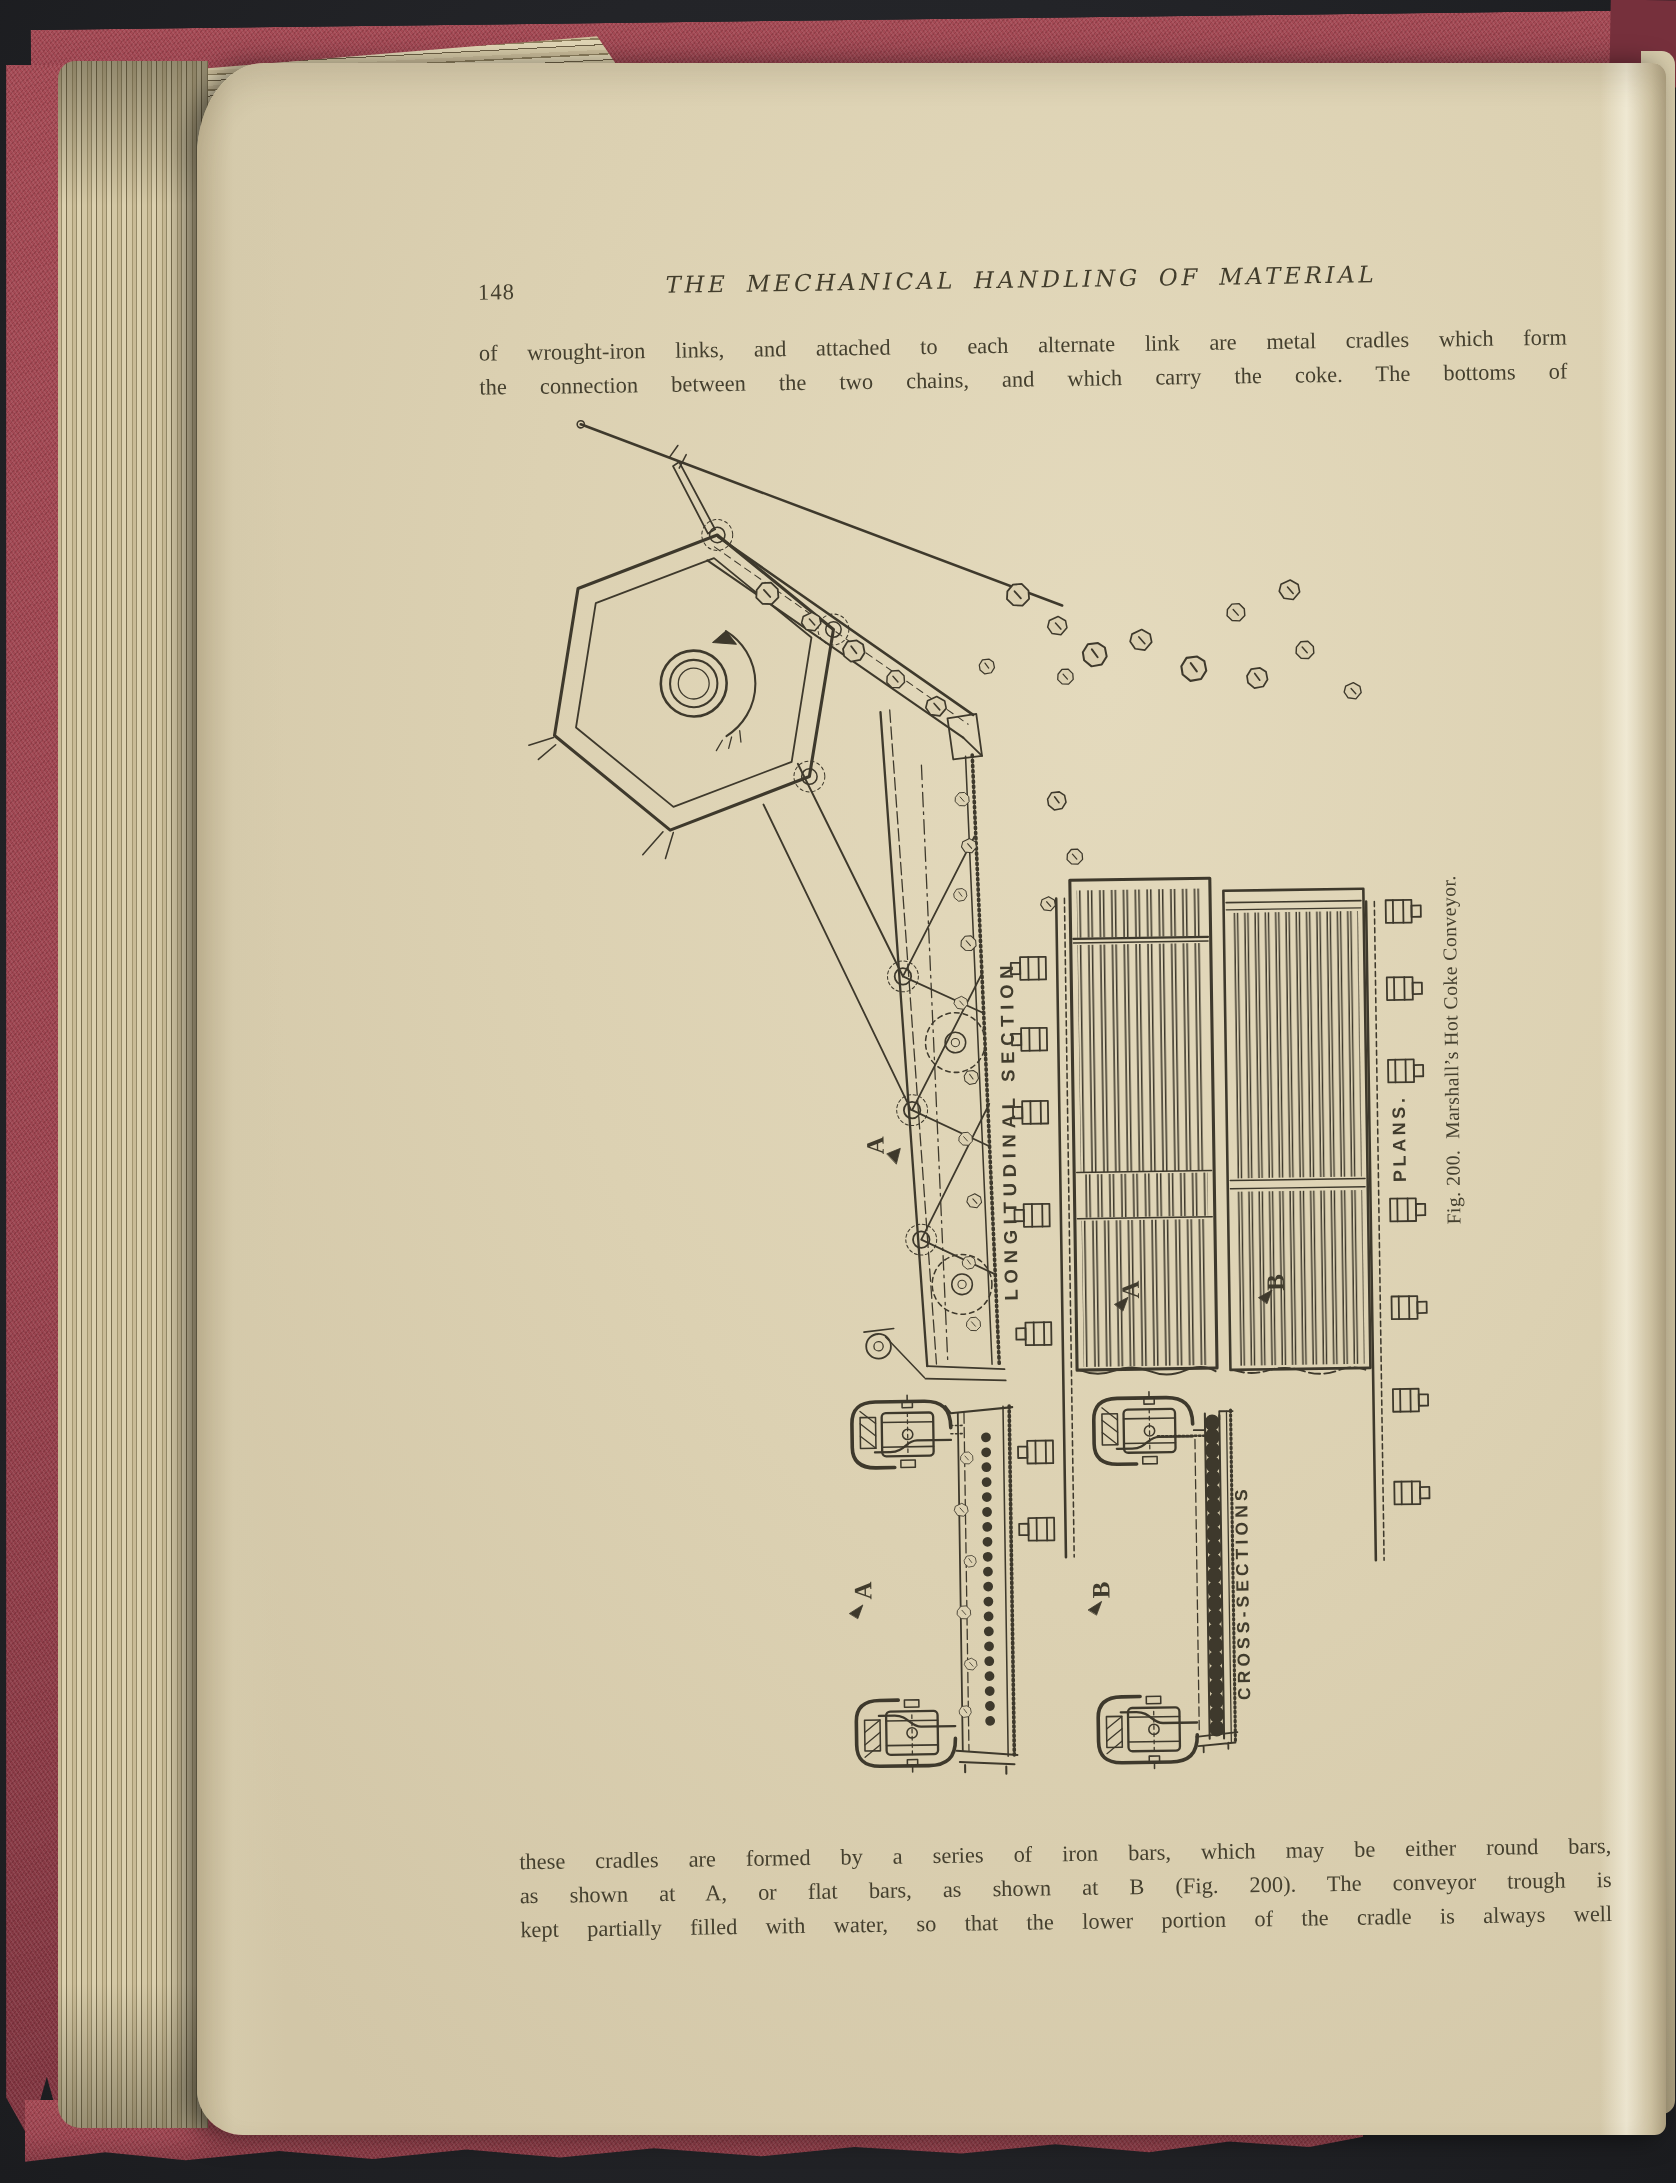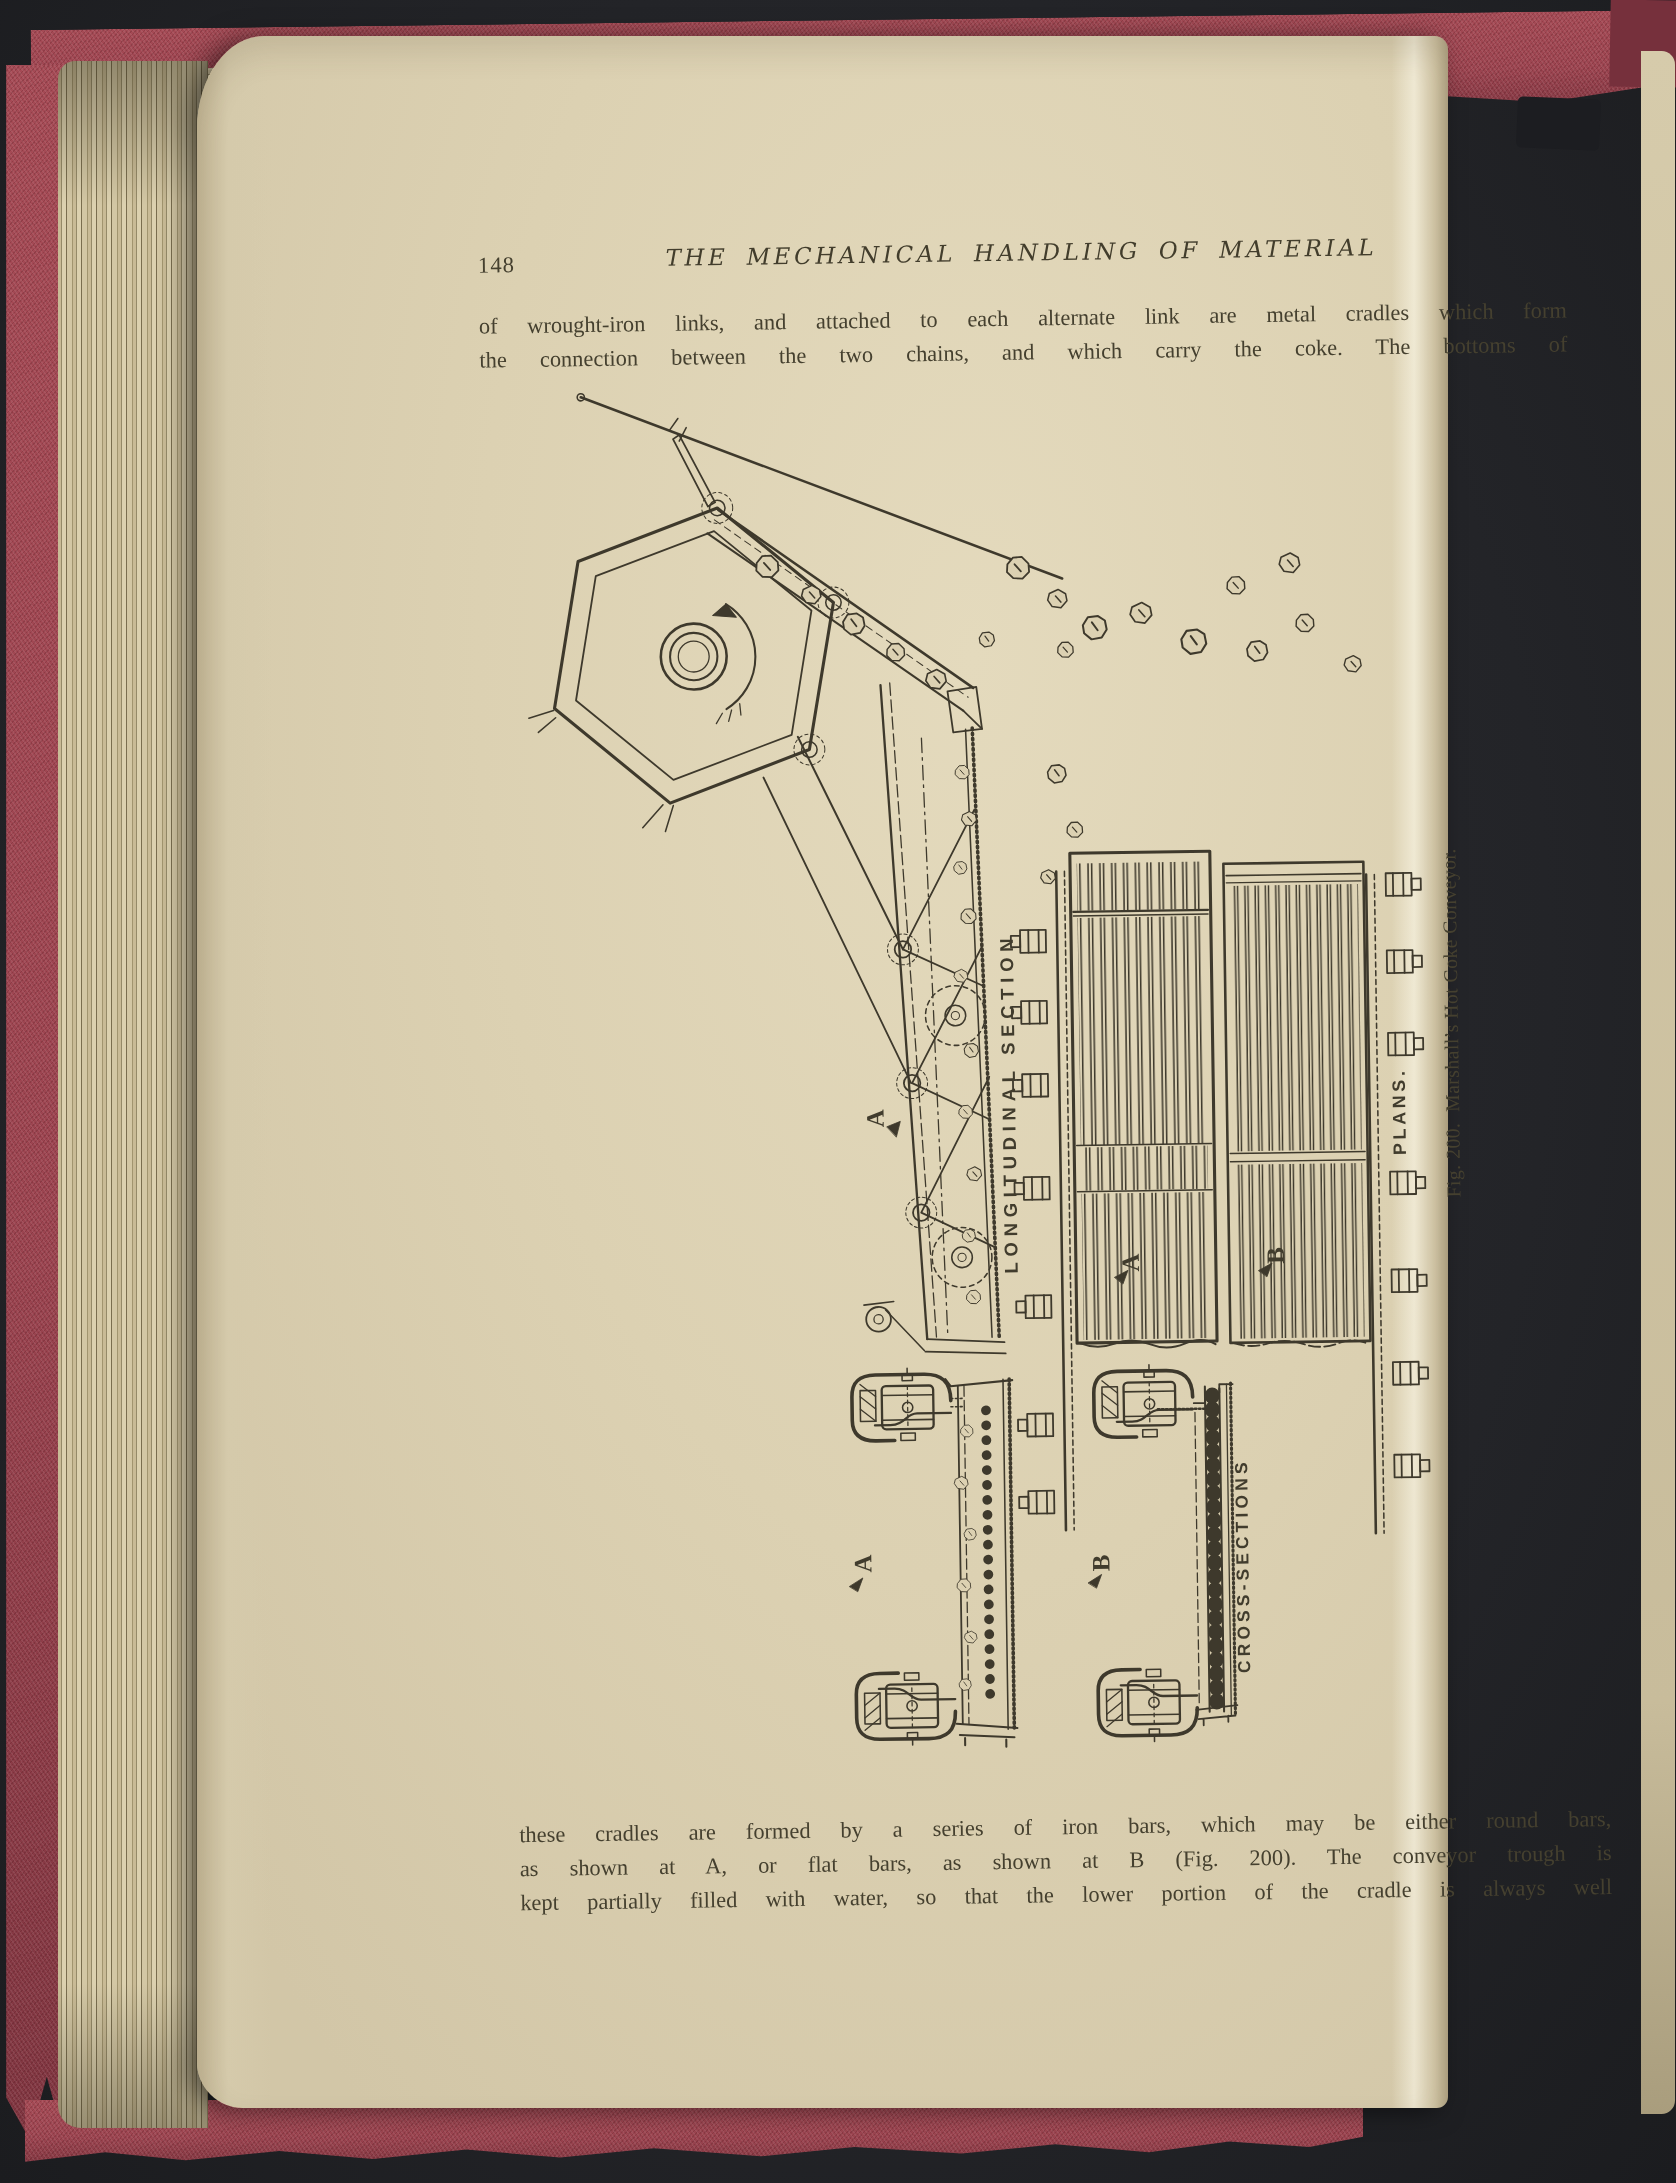--- a/index.html
+++ b/index.html
@@ -25,21 +25,21 @@
   .stack-top{left:61px;top:48px;width:561px;height:81px;transform:rotate(-3deg);
     background:repeating-linear-gradient(to bottom,#cdbf9c 0 3.6px,#8f815f 3.6px 5.1px,#e2d7b6 5.1px 9.8px,#6e6146 9.8px 10.8px,#d8cca9 10.8px 15.4px);
     clip-path:polygon(0 22%,96% 2%,100% 48%,0 100%);}
   .stack{left:58px;top:61px;width:150px;height:2067px;border-radius:17.5px 0 0 22.6px;
     background:
      linear-gradient(180deg,rgba(40,35,20,.38),rgba(0,0,0,0) 7%,rgba(0,0,0,0) 93%,rgba(40,35,20,.35)),
      repeating-linear-gradient(90deg,#c9bb96 0 2.6px,#958a68 2.6px 4.1px,#dcd1af 4.1px 8.2px,#7a6e4f 8.2px 9.3px,#d3c7a4 9.3px 14px,#a2956f 14px 15px);}
   .page-under{left:1641px;top:51px;width:34px;height:2063px;background:
      linear-gradient(180deg,#d6cbab,#c8bc9b 80%,#a99d7d);border-radius:0 13.4px 13.4px 0;}
   
-  .page{left:197px;top:36px;width:1251px;height:2072px;
+  .page{left:197px;top:63px;width:1469px;height:2072px;
     border-radius:67px 13.4px 11.3px 46px / 93px 13.4px 11.3px 46px;
     background:
       linear-gradient(90deg,rgba(0,0,0,0) 95.5%,rgba(255,252,238,.55) 97.3%,#cfc3a3 99%,#b2a585 100%),
       linear-gradient(90deg,#c3b695 0,#d5caab 2.5%,rgba(0,0,0,0) 6%),
       radial-gradient(ellipse at 62% 30%,#e4dabd 0%,var(--paper) 45%,#d2c6a7 90%);
     box-shadow:-10.3px 2.1px 26px rgba(0,0,0,.5), inset 0 15.4px 31px rgba(70,60,35,.14);}
   .content{left:0;top:0;width:100%;height:100%;transform:rotate(-.85deg);
     transform-origin:734px 1035px;color:#46412f;}
   .figure-svg{left:0;top:0;width:1469px;height:2072px;color:var(--ink);}
   

